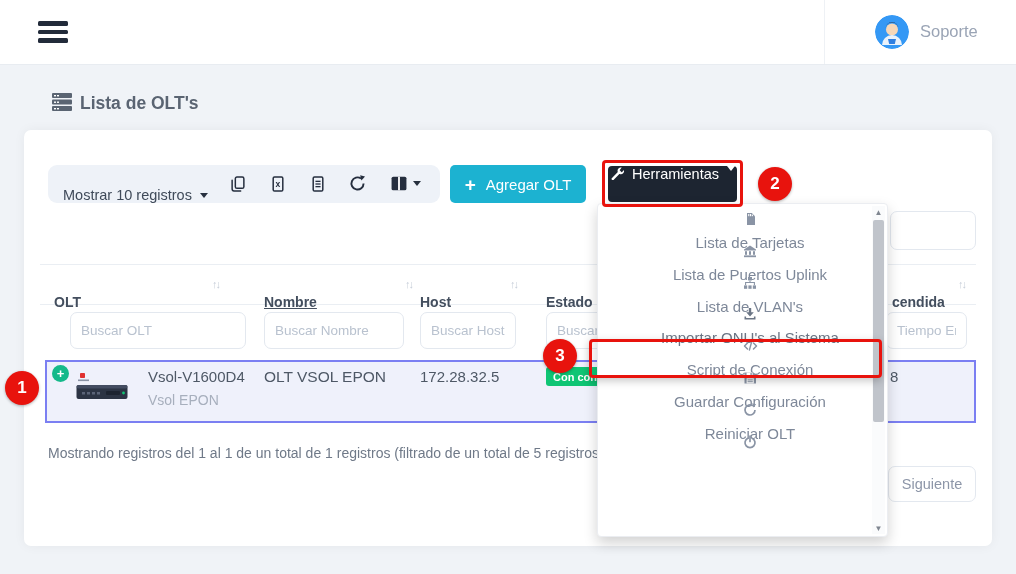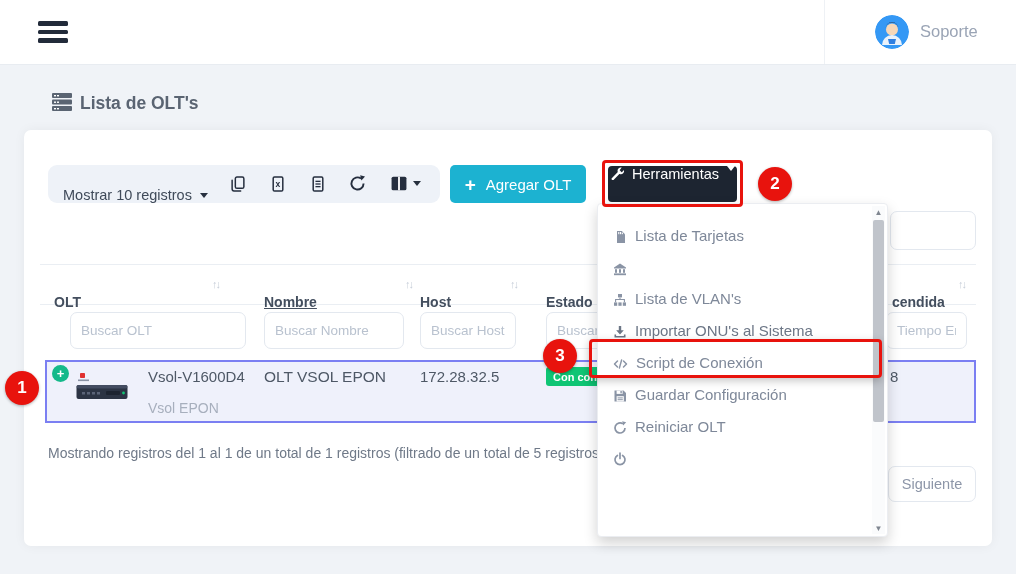--- a/index.html
+++ b/index.html
@@ -45,21 +45,21 @@
   .plus-badge { left:52px; top:365px; width:17px; height:17px; border-radius:50%; background:#14b98a; color:#fff; font-size:13px; font-weight:bold; display:flex; align-items:center; justify-content:center; line-height:1; z-index:4; cursor:pointer; }
   .cell-main { font-size:15px; color:#4e5866; z-index:4; }
   .cell-sub { font-size:14px; color:#a7afbd; z-index:4; }
   .badge { left:546px; top:367px; height:19px; background:#0fc574; border-radius:3px; color:#fff; font-size:11px; font-weight:bold; display:flex; align-items:center; padding:0 7px; white-space:nowrap; z-index:4; }
 
   .footer-info { left:48px; top:445px; font-size:14px; color:#6f7988; white-space:nowrap; z-index:2; }
   .btn-next { left:888px; top:466px; width:88px; height:36px; background:#fff; border:1px solid #e3e8ef; border-radius:7px; color:#8d96a8; font-size:14.5px; cursor:pointer; z-index:2; font-family:inherit; }
 
   
   .menu { left:597px; top:203px; width:291px; height:334px; background:#fff; border:1px solid #ebedf1; border-radius:4px; box-shadow:0 6px 14px rgba(0,0,0,.18); z-index:40; padding:8px 0; }
-  .menu-item { height:31.8px; display:flex; align-items:flex-end; padding-left:15px; gap:8px; font-size:15px; color:#7e8899; cursor:pointer; white-space:nowrap; position:relative; z-index:6; }
+  .menu-item { height:31.8px; display:flex; align-items:center; padding-left:15px; gap:8px; font-size:15px; color:#7e8899; cursor:pointer; white-space:nowrap; position:relative; z-index:6;flex-direction:column; }
   .menu-item svg { flex:0 0 auto; }
   .menu-scrollbar { position:absolute; top:2px; right:2px; bottom:2px; width:13px; background:#fafbfc; z-index:7; }
   .sb-arrow { position:absolute; left:0; width:13px; height:12px; display:flex; align-items:center; justify-content:center; font-size:8px; color:#7f8690; cursor:pointer; }
   .sb-thumb { position:absolute; left:1px; top:14px; width:11px; height:202px; background:#c0c4cb; border-radius:2px; cursor:pointer; }
 
   
   .annot-circle { width:34px; height:34px; border-radius:50%; background:#e8130d; color:#fff; font-size:17px; font-weight:bold; display:flex; align-items:center; justify-content:center; z-index:60; box-shadow:0 1px 3px rgba(0,0,0,.3); }
   .annot-box { border:3px solid #e8130d; border-radius:4px; background:transparent; z-index:55; pointer-events:none; }
   .annot-box-tools { left:602px; top:160px; width:141px; height:47px; }
   .annot-box-import { left:589px; top:339px; width:293px; height:39px; box-shadow:0 3px 9px rgba(0,0,0,.22); }
@@ -188,21 +188,21 @@
   <rect x="0.5" y="13" width="51" height="14" rx="2" fill="#2c3444"></rect>
   <rect x="0.5" y="13" width="51" height="3.5" rx="2" fill="#434c61"></rect>
   <rect x="6" y="20" width="3" height="2.5" fill="#5b6478"></rect>
   <rect x="11" y="20" width="3" height="2.5" fill="#5b6478"></rect>
   <rect x="16" y="20" width="3" height="2.5" fill="#5b6478"></rect>
   <rect x="21" y="20" width="3" height="2.5" fill="#5b6478"></rect>
   <rect x="30" y="19" width="14" height="4" rx="1" fill="#1d2431"></rect>
   <circle cx="47.5" cy="21" r="1.4" fill="#0fc574"></circle>
 </svg>
 <span class="abs cell-main" style="left:148px; top:368px;">Vsol-V1600D4</span>
-<span class="abs cell-sub" style="left:148px; top:392px;margin-top:8px;">Vsol EPON</span>
+<span class="abs cell-sub" style="left:148px; top:392px;">Vsol EPON</span>
 <span class="abs cell-main" style="left:264px; top:368px; font-size:15.5px;">OLT VSOL EPON</span>
 <span class="abs cell-main" style="left:420px; top:368px;">172.28.32.5</span>
 <span class="abs badge">Con conexión</span>
 <span class="abs cell-main" style="left:890px; top:368px;">8</span>
 
 <div class="abs footer-info">Mostrando registros del 1 al 1 de un total de 1 registros (filtrado de un total de 5 registros)</div>
 <button class="abs btn-next">Siguiente</button>
 
 <div class="abs menu">
   <div class="menu-item">
@@ -215,20 +215,21 @@
     <span>Lista de Tarjetas</span>
   </div>
   <div class="menu-item">
     <svg width="14" height="14" viewBox="0 0 14 14">
       <path d="M1 5.5 7 1.5 13 5.5 13 6.5 1 6.5z" fill="#8a94a5"></path>
       <rect x="2" y="7.2" width="2" height="3.6" fill="#8a94a5"></rect>
         <rect x="6" y="7.2" width="2" height="3.6" fill="#8a94a5"></rect>
         <rect x="10" y="7.2" width="2" height="3.6" fill="#8a94a5"></rect>
       <rect x="1" y="11.4" width="12" height="1.8" fill="#8a94a5"></rect>
     </svg>
+    <span>Lista de Puertos Uplink</span>
   </div>
   <div class="menu-item">
     <svg width="14" height="14" viewBox="0 0 14 14">
       <rect x="5" y="1" width="4" height="3.4" fill="#8a94a5"></rect>
       <path d="M7 4.4v2.1M2.6 9.2V6.5h8.8v2.7M2.6 6.5h8.8" stroke="#8a94a5" stroke-width="1.1" fill="none"></path>
       <rect x="1" y="9.4" width="3.2" height="3.4" fill="#8a94a5"></rect>
         <rect x="5.4" y="9.4" width="3.2" height="3.4" fill="#8a94a5"></rect>
         <rect x="9.8" y="9.4" width="3.2" height="3.4" fill="#8a94a5"></rect>
     </svg>
     <span>Lista de VLAN's</span>

